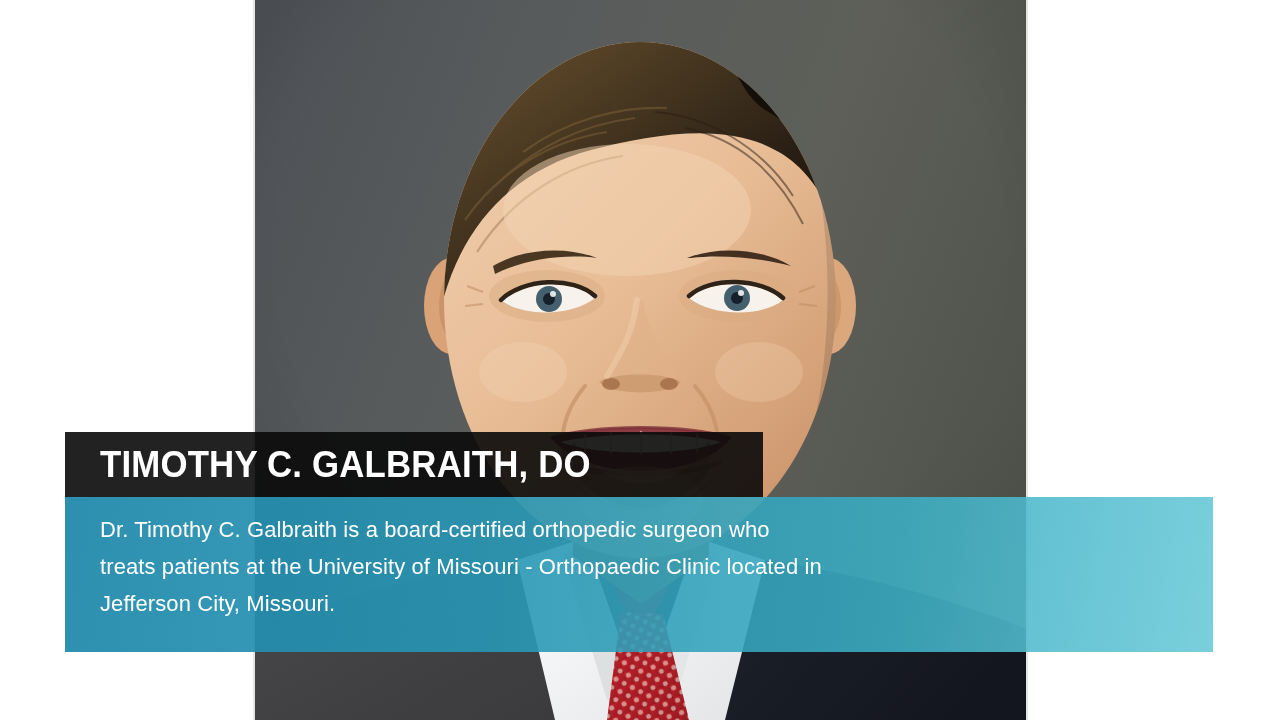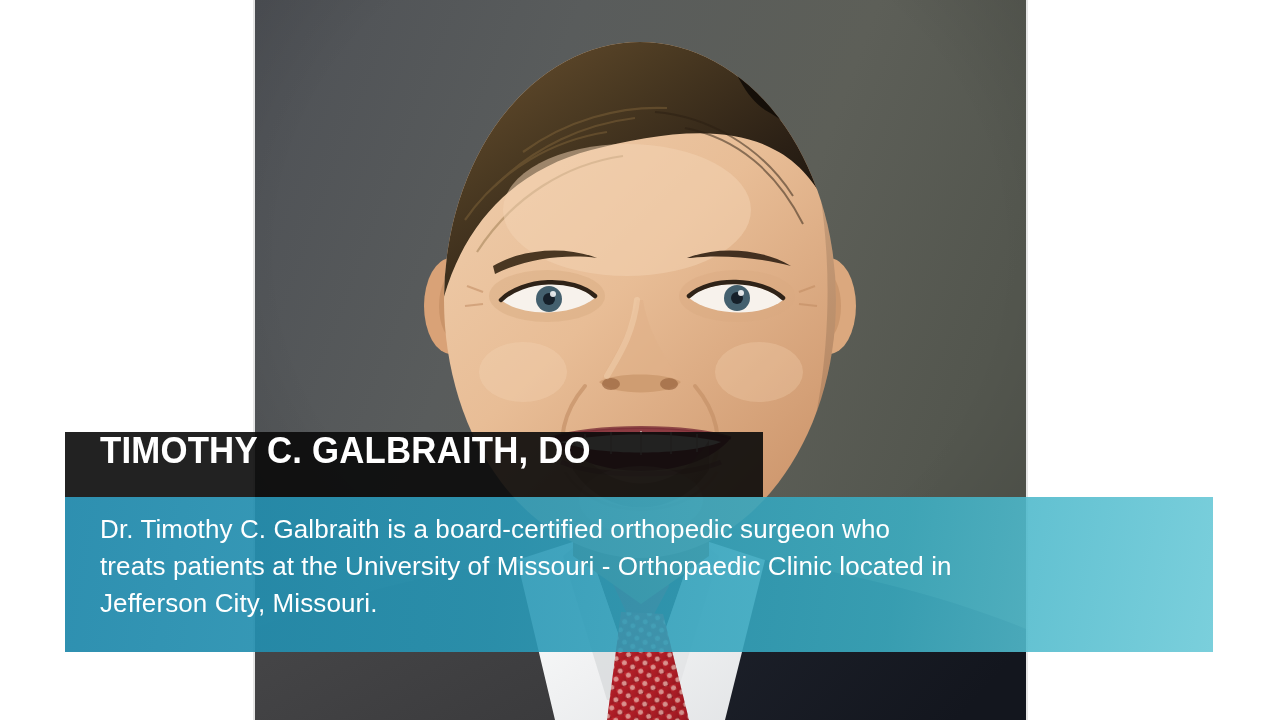--- a/index.html
+++ b/index.html
@@ -48,21 +48,21 @@
 
   
   .title-bar {
     position: absolute;
     left: 65px;
     top: 432px;
     width: 698px;
     height: 65px;
     background: rgba(10,10,10,0.90);
     display: flex;
-    align-items: flex-start;
+    align-items: center;
     box-sizing: border-box;
     padding-left: 35px;
   }
   .title-text {
     color: #ffffff;
     font-family: "Liberation Sans", sans-serif;
     font-size: 37px;
     font-weight: 700;
     letter-spacing: 0.2px;
     line-height: 1;
@@ -82,21 +82,21 @@
                 rgba(30,135,170,0.93) 0%,
                 rgba(40,150,180,0.90) 38%,
                 rgba(60,175,196,0.88) 72%,
                 rgba(108,202,216,0.90) 100%);
     box-sizing: border-box;
     padding: 14px 26px 0 35px;
   }
   .desc-text {
     color: #ffffff;
     font-family: "Liberation Sans", sans-serif;
-    font-size: 26px;
+    font-size: 22px;
     font-weight: 400;
     line-height: 37px;
     letter-spacing: 0.1px;
     white-space: pre-line;
   }
 </style>
 </head>
 <body>
 
 <div id="stage">

